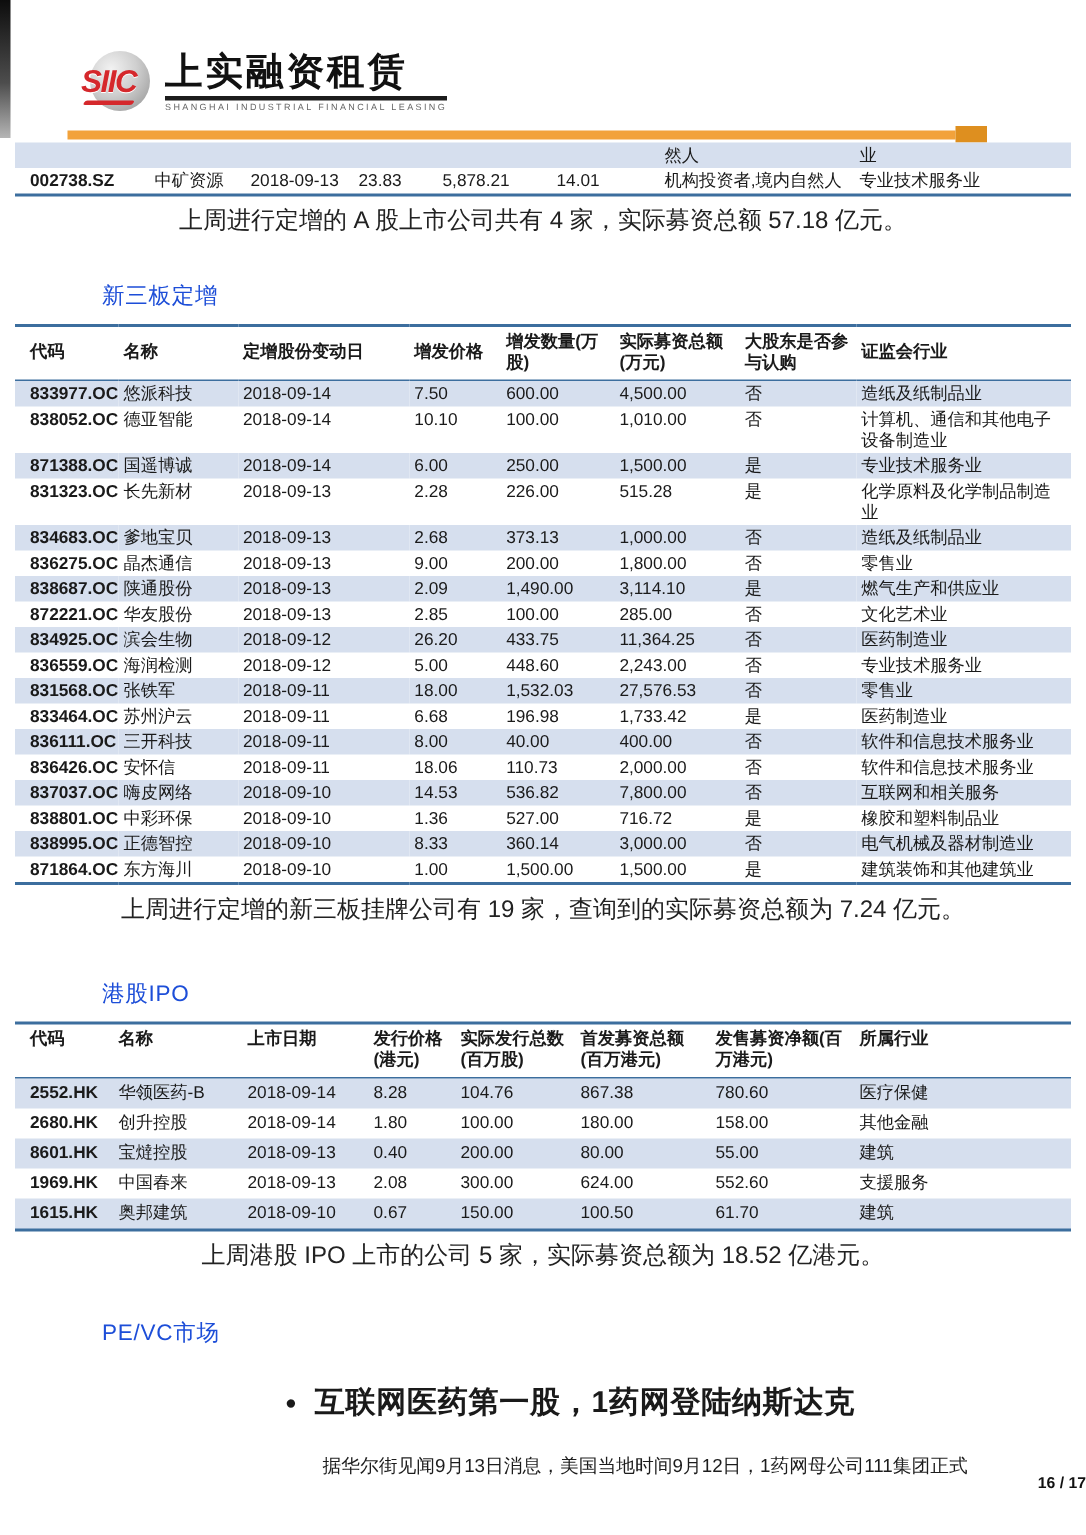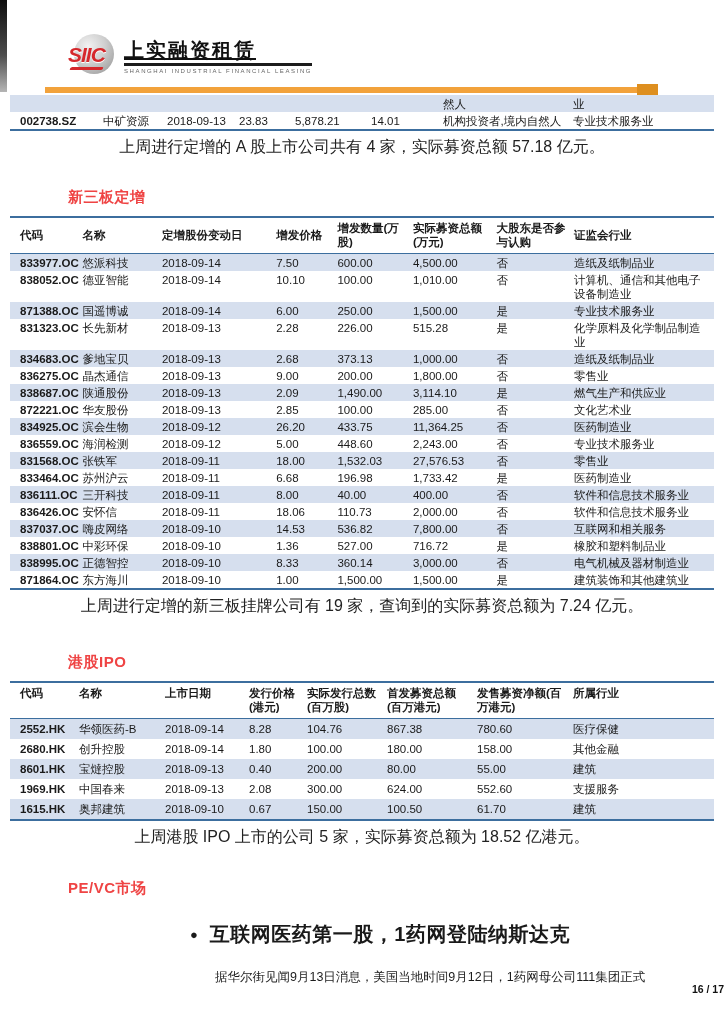--- a/index.html
+++ b/index.html
@@ -6,51 +6,51 @@
   body{
     width:724px;height:1023px;position:relative;background:#fdfdfd;
     font-family:"Liberation Sans","DejaVu Sans",sans-serif;color:#1a1a1a;
     overflow:hidden;
   }
   .page{position:absolute;inset:0;background:#fff;}
   
   .corner-strip{position:absolute;left:0;top:0;width:7px;height:92px;
     background:linear-gradient(#0d0d0d 0%,#4d4d4d 60%,#b5b5b5 100%);}
   .header{position:relative;height:95px;}
-  .logo{position:absolute;left:74px;top:34px;display:flex;align-items:flex-end;}
+  .logo{position:absolute;left:60px;top:34px;display:flex;align-items:center;}
   .globe{width:40px;height:40px;border-radius:50%;
     background:radial-gradient(circle at 35% 30%,#f2f2f2 0%,#cfcfcf 45%,#8f8f8f 100%);
     position:relative;margin-right:10px;}
   .siic{position:absolute;left:-6px;top:9px;font-style:italic;font-weight:bold;
     font-size:21px;color:#d5282c;letter-spacing:-1px;white-space:nowrap;
     text-shadow:0 1px 0 #fff;}
   .siic::after{content:"";position:absolute;left:2px;right:2px;bottom:-3px;height:3px;
     background:#d5282c;border-radius:2px;transform:skewX(-30deg);}
-  .btitle{font-size:20px;font-weight:bold;letter-spacing:2px;color:#111;
-    border-bottom:3px solid #1c1c1c;padding-bottom:1px;line-height:1.15;text-decoration:underline;}
+  .btitle{font-size:25px;font-weight:bold;letter-spacing:2px;color:#111;
+    border-bottom:3px solid #1c1c1c;padding-bottom:1px;line-height:1.15;}
   .bsub{font-size:6px;letter-spacing:1.6px;color:#666;margin-top:2px;white-space:nowrap;}
   .orange-rule{position:absolute;left:45px;top:87px;width:592px;height:6px;background:#f2a23b;}
   .orange-cap{position:absolute;left:637px;top:84px;width:21px;height:11px;background:#de8f1f;}
   
   .content{position:relative;padding:0 10px;}
   table.tbl{border-collapse:collapse;table-layout:fixed;width:704px;
     border-bottom:2px solid #3c6e9e;font-size:11.5px;line-height:14px;}
   table.tbl.topline{border-top:2px solid #3c6e9e;}
   .tbl th{font-weight:bold;text-align:left;padding:3px 3px 4px 3px;
     border-bottom:1px solid #3c6e9e;}
   .tbl.v-mid th{vertical-align:middle;}
   .tbl.v-top th{vertical-align:top;}
   .tbl td{padding:1.5px 3px;vertical-align:top;}
   .tbl-hk td{padding:3px 3px;}
   .tbl th:first-child,.tbl td:first-child{padding-left:10px;}
   .tbl tbody tr:nth-child(odd){background:#d6dfee;}
   .tbl td.code{font-weight:bold;}
   
   .summary{text-align:center;font-size:16px;margin:6px 0 0 0;color:#222;}
-  .sec-heading{font-size:15px;font-weight:bold;color:#ef4444;margin:0 0 0 58px;letter-spacing:0.5px;}
+  .sec-heading{font-size:15px;font-weight:normal;color:#1d4ed8;margin:0 0 0 58px;letter-spacing:0.5px;}
   .h1sp{margin-top:30px;}
   .h2sp{margin-top:36px;}
   .h3sp{margin-top:31px;}
   .tbl-gap{margin-top:9px;}
   .bullet-line{margin:23px 0 0 180px;display:flex;align-items:center;}
   .bullet-dot{font-size:13px;margin-right:12px;}
   .bullet-text{font-size:20px;font-weight:bold;letter-spacing:0.5px;}
   .para{margin:21px 0 0 205px;font-size:12.5px;color:#1c1c1c;}
   .page-num{position:absolute;left:0;right:0;bottom:28px;text-align:right;
     font-size:10.5px;font-weight:bold;color:#111;}

